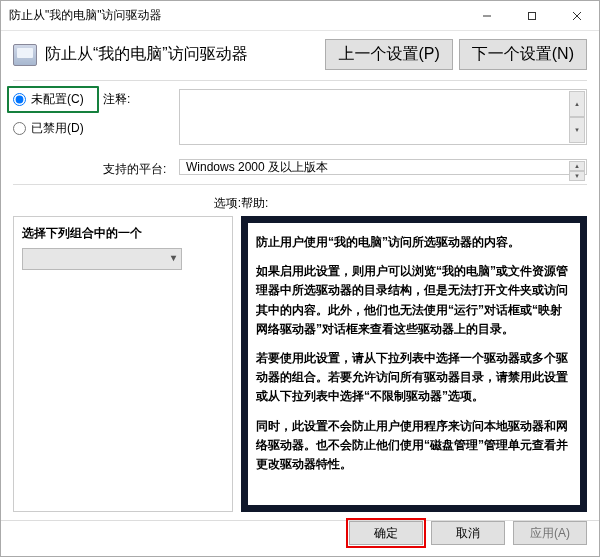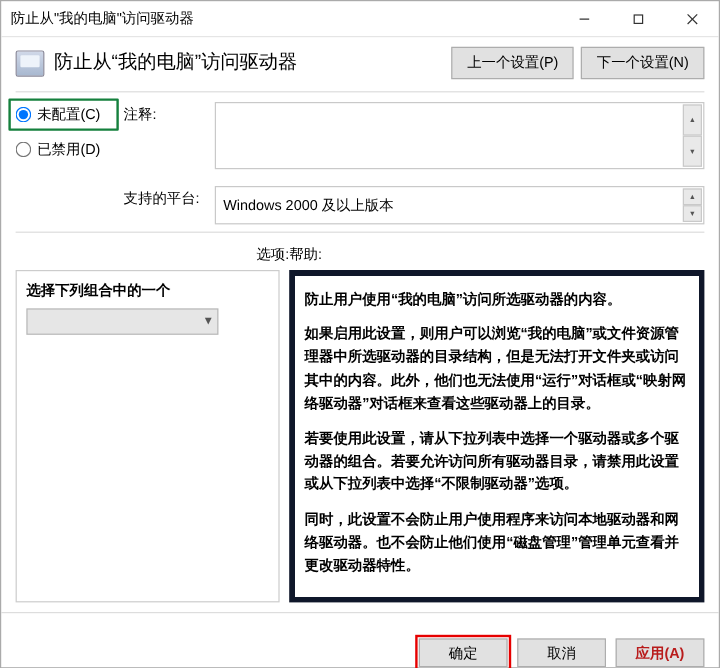--- a/index.html
+++ b/index.html
@@ -53,21 +53,21 @@
     }
     .header-icon::after{
       content:"";position:absolute;top:3px;left:3px;right:3px;height:10px;background:#eef3fa;border-radius:1px;
     }
     .header-title { flex: 1; font-size: 16px; }
     .header-nav { display: flex; gap: 6px; }
     .nav-btn {
       padding: 4px 12px;
       border: 1px solid #adadad;
       background: #e1e1e1;
-      font-size: 12px;
+      font-size: 16px;
       font-family: inherit;
     }
     hr.sep { border: none; border-top: 1px solid #ddd; margin: 2px 12px; }
     .config-area {
       display: flex;
       padding: 6px 12px 4px 12px;
       gap: 10px;
     }
     .radio-col {
       width: 80px;
@@ -89,21 +89,21 @@
     .field-label { width: 70px; font-size: 12px; padding-top: 2px; }
     .comment-box {
       flex: 1;
       height: 56px;
       border: 1px solid #c9c9c9;
       background: #fff;
       position: relative;
     }
     .platform-box {
       flex: 1;
-      height: 32px;
+      height: 16px;
       border: 1px solid #c9c9c9;
       background: #fff;
       display: flex;
       align-items: center;
       padding: 0 6px;
       position: relative;
     }
     .spin {
       position: absolute; right: 1px; top: 1px; bottom: 1px; width: 16px;
       display: flex; flex-direction: column;
@@ -137,50 +137,50 @@
       border: 1px solid #b9b9b9;
       background: #e6e6e6;
       width: 160px;
       position: relative;
     }
     .dropdown::after{
       content:"▾"; position:absolute; right:5px; top:3px; font-size:10px; color:#555;
     }
     .help-pane {
       flex: 1;
-      border: 5px solid #0f172a;
+      border: 7px solid #0f172a;
       background: #fff;
       padding: 10px 8px;
       overflow-y: auto;
       font-size: 12px;
       line-height: 1.6;
     }
     .help-pane p { margin-bottom: 10px; }
     .footer {
-      height: 46px;
+      height: 36px;
       border-top: 1px solid #ddd;
       display: flex;
-      align-items: flex-end;
+      align-items: flex-start;
       justify-content: flex-end;
       padding: 0 12px;
       gap: 8px;
     }
     .footer button {
       width: 74px;
       height: 24px;
       border: 1px solid #adadad;
       background: #e1e1e1;
       font-size: 12px;
       font-family: inherit;
     }
     .footer button.primary-highlight{
       outline: 2px solid #e60000;
       outline-offset: 1px;
     }
-    .footer button:disabled { color: #b91c1c; font-weight: bold; }
+    .footer button:disabled { color: #737373; }
     ::-webkit-scrollbar{width:16px}
     ::-webkit-scrollbar-track{background:#f0f0f0}
     ::-webkit-scrollbar-thumb{background:#cdcdcd;border:1px solid #aaa}
   </style>
 </head>
 <body>
 
 <div class="window">
 
   <div class="titlebar">

